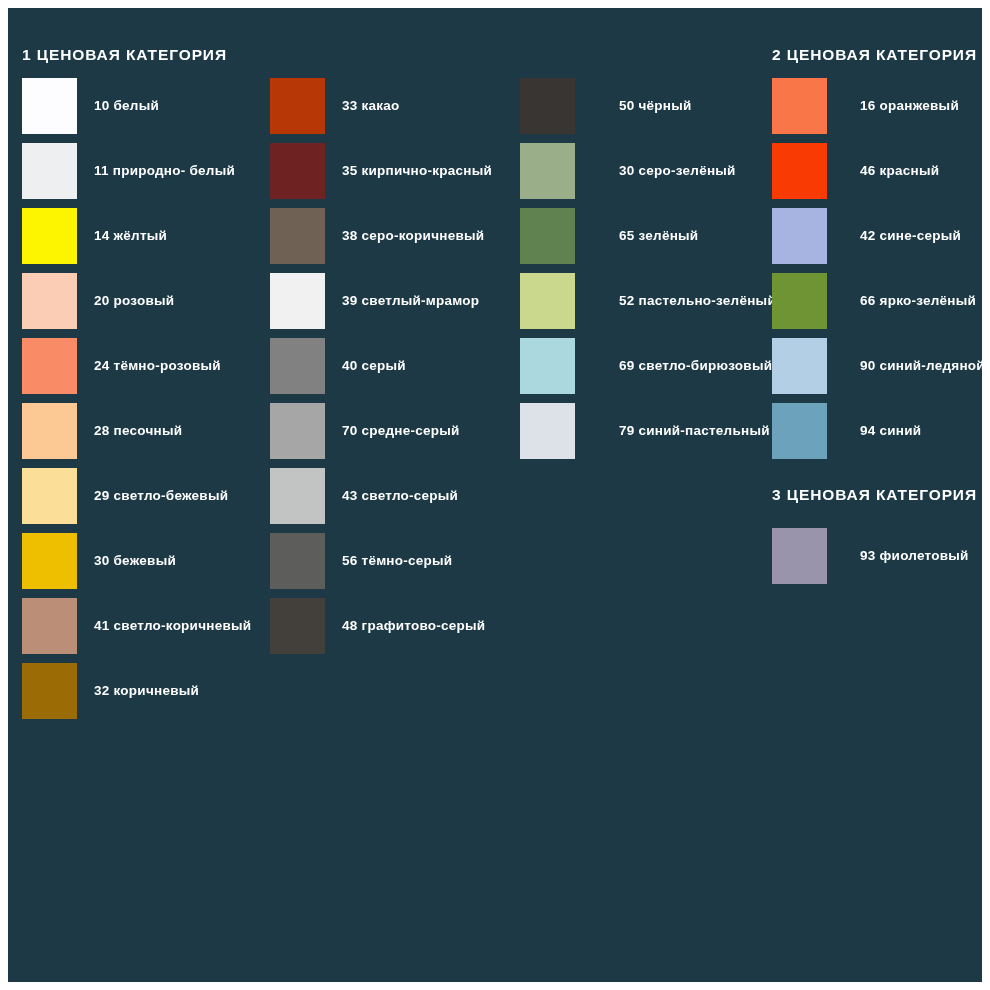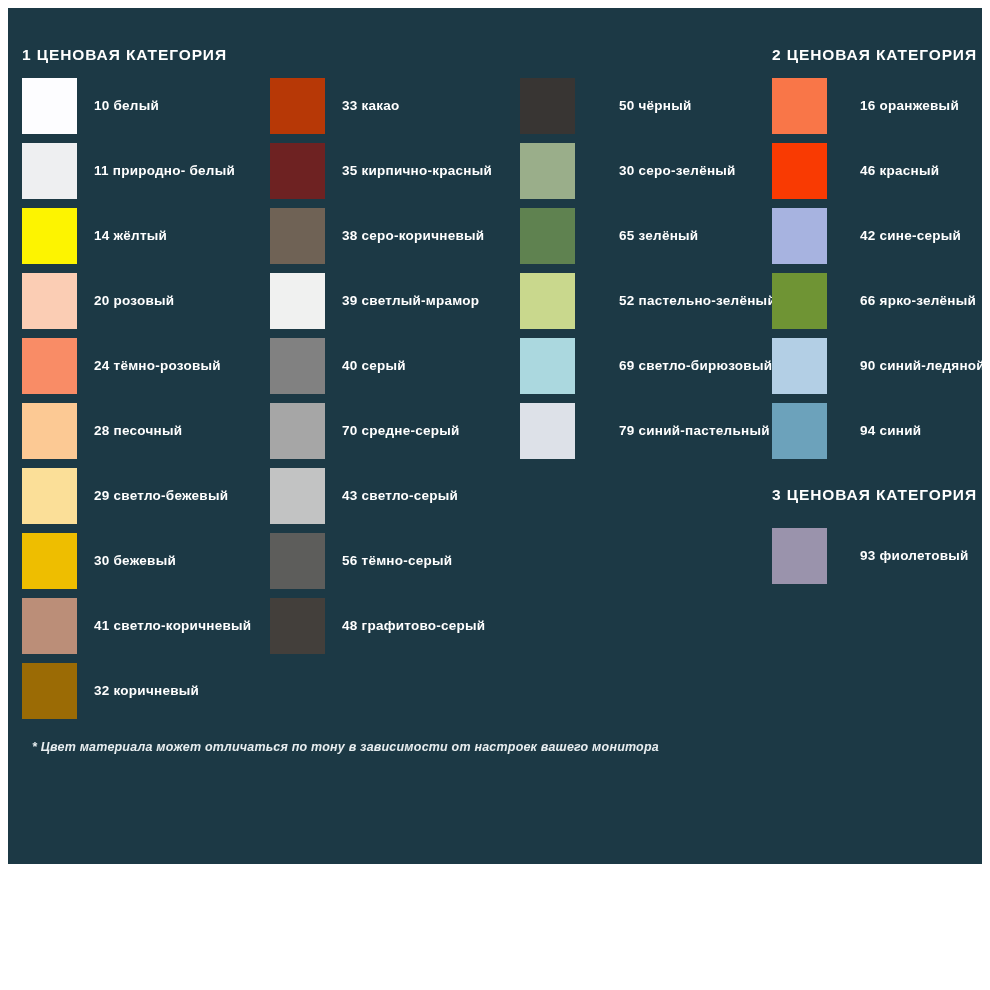--- a/index.html
+++ b/index.html
@@ -12,21 +12,21 @@
     width: 990px;
     height: 990px;
     overflow: hidden;
     font-family: "Liberation Sans", "DejaVu Sans", sans-serif;
   }
   #palette-board {
     position: absolute;
     left: 8px;
     top: 8px;
     width: 974px;
-    height: 856px;
+    height: 974px;
     background: #1c3945;
     overflow: hidden;
   }
   .column {
     position: absolute;
     top: 0;
   }
   #col-1 { left: 14px;  width: 250px; }
   #col-2 { left: 262px; width: 250px; }
   #col-3 { left: 512px; width: 252px; }
@@ -243,15 +243,14 @@
         </div>
       </div>
     <div class="swatch-list">
         <div class="swatch-row" style="top: 520px;">
           <div class="swatch-chip" title="93 фиолетовый" style="background: rgb(154, 147, 172);"></div>
           <div class="swatch-label">93 фиолетовый</div>
         </div>
       </div>
   </div>
 
-  <div id="footnote">* Цвет материала может отличаться по тону в зависимости от настроек вашего монитора</div>
 
 </div>
 
 </body></html>

